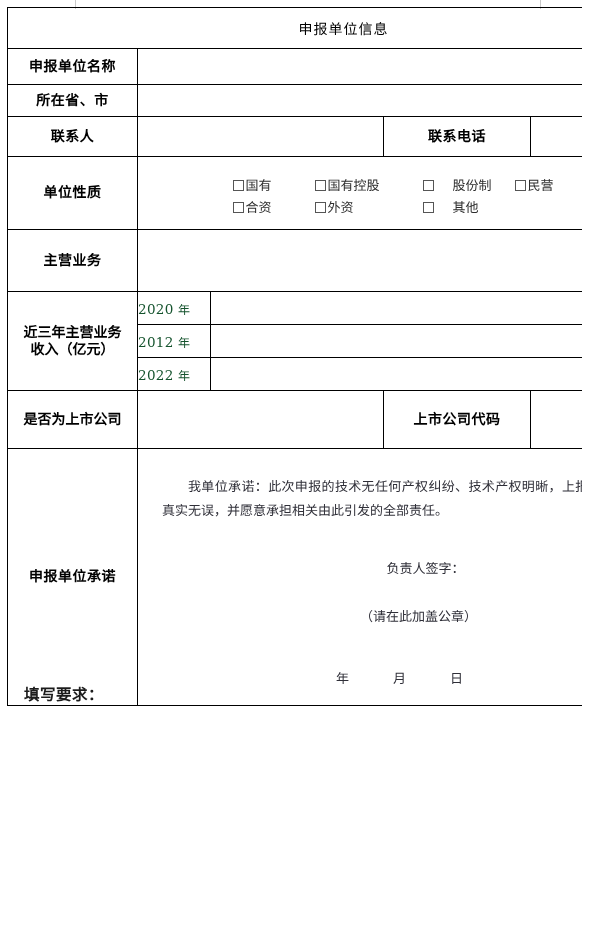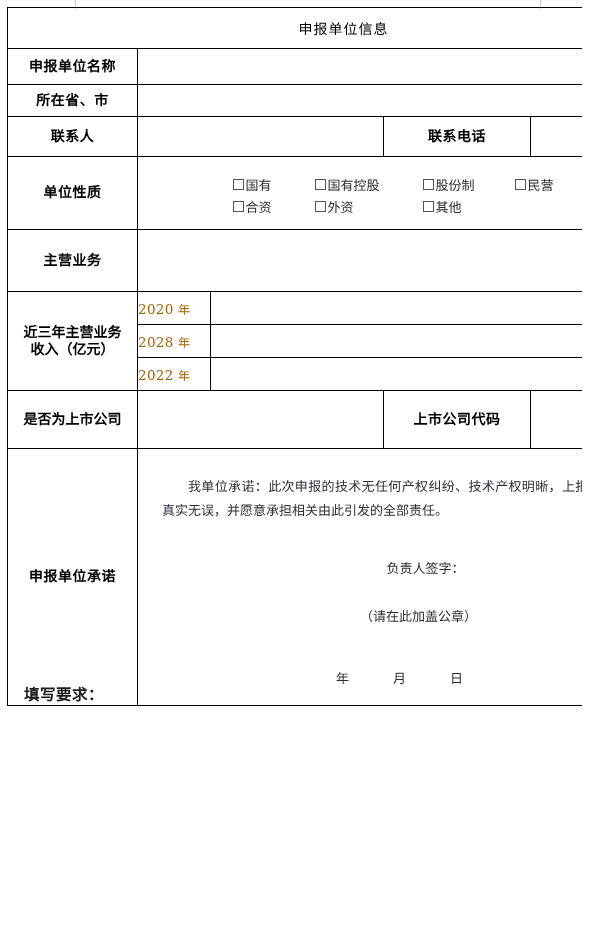--- a/index.html
+++ b/index.html
@@ -101,44 +101,45 @@
   }
   .chk-row {
     display: flex;
     justify-content: center;
     line-height: 1.0;
     margin: 5px 0 9px 0;
   }
   .chk-row:last-child { margin-bottom: 0; }
   .chk {
     display: inline-flex;
+    align-items: center;
     white-space: nowrap;
     font-size: 13px;
     color: #2d2d2d;
   }
   .chk .box {
     display: inline-block;
     width: 9px;
     height: 9px;
     border: 1px solid #555;
     margin-right: 2px;
     background: #fff;
     flex: none;
   }
   
   .slot-1 { width: 82px; }
   .slot-2 { width: 108px; }
-  .slot-3 { width: 92px; }
+  .slot-3 { width: 92px; gap: 17px; }
   .slot-4 { width: 70px; }
 
   .year-cell {
     padding-left: 10px;
     text-align: left;
     font-size: 13px;
-    color: #a16207;
+    color: #14532d;
     font-family: "DejaVu Serif", "Liberation Serif", serif;
   }
   .year-cell .yr-num { font-size: 13.5px; letter-spacing: .3px; }
   .year-cell .yr-ch  { font-size: 12px; }
 
   
   .promise-body {
     padding: 14px 18px 10px 18px;
     font-size: 13px;
     color: #2f2f38;
@@ -285,21 +286,21 @@
           <div>收入（亿元）</div>
         </td>
         <td class="year-cell">
           <span class="yr-num">2020</span>
           <span class="yr-ch">年</span>
         </td>
         <td class="blank" colspan="3"></td>
       </tr>
       <tr class="r-yr">
         <td class="year-cell">
-          <span class="yr-num">2028</span>
+          <span class="yr-num">2012</span>
           <span class="yr-ch">年</span>
         </td>
         <td class="blank" colspan="3"></td>
       </tr>
       <tr class="r-yr">
         <td class="year-cell">
           <span class="yr-num">2022</span>
           <span class="yr-ch">年</span>
         </td>
         <td class="blank" colspan="3"></td>

